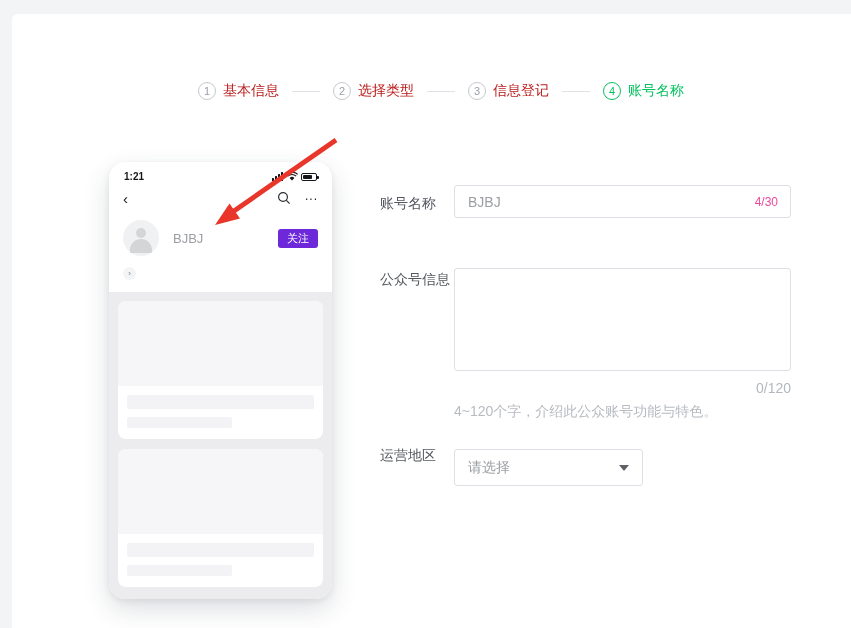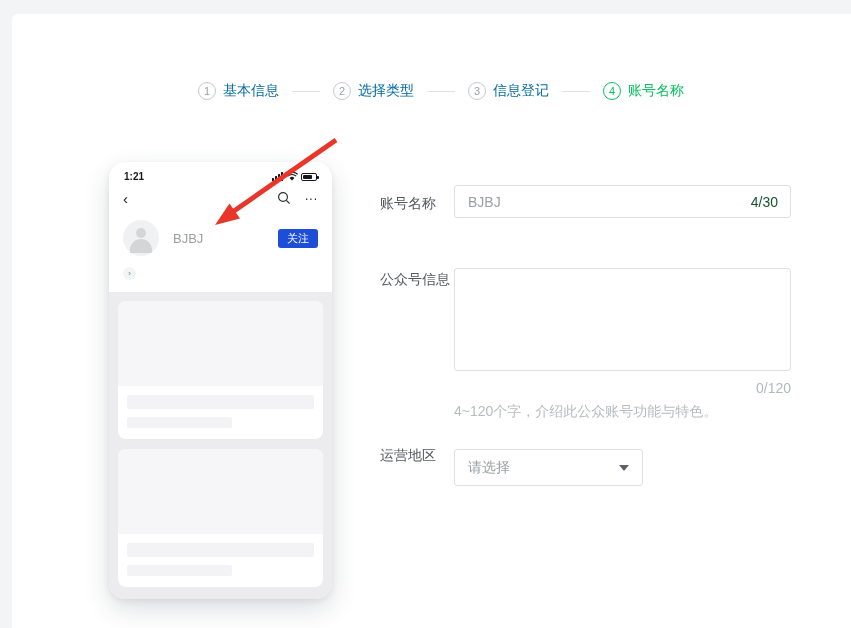--- a/index.html
+++ b/index.html
@@ -18,21 +18,21 @@
   .stepper {
     position:absolute; left:186px; top:68px;
     display:flex; align-items:center;
   }
   .step { display:flex; align-items:center; }
   .step-circle {
     width:18px; height:18px; border:1px solid #c5c9ce; border-radius:50%;
     display:flex; align-items:center; justify-content:center;
     font-size:11px; color:#9ba0a7; flex:none;
   }
-  .step-label { margin-left:7px; font-size:14px; color:#0369a1; white-space:nowrap; }
+  .step-label { margin-left:7px; font-size:14px; color:#b91c1c; white-space:nowrap; }
   .step.active .step-circle { border-color:#07C160; color:#07C160; }
   .step.active .step-label { color:#07C160; }
   .step-connector {
     width:28px; height:1px; background:#dfe2e6; margin:0 13px; flex:none;
   }
 
   
   .phone {
     position:absolute; left:97px; top:148px; width:223px; height:437px;
     background:#fff; border-radius:16px;
@@ -69,21 +69,21 @@
   .avatar:before { 
     content:""; position:absolute; left:13px; top:8px; width:10px; height:10px;
     border-radius:50%; background:#d3d5d7;
   }
   .avatar:after { 
     content:""; position:absolute; left:7px; top:19px; width:22px; height:14px;
     border-radius:11px 11px 0 0; background:#d3d5d7;
   }
   .acct-name { margin-left:14px; font-size:13px; color:#9b9ea3; }
   .follow-btn {
-    margin-left:auto; background:#1d4ed8; color:#fff; font-size:11px;
+    margin-left:auto; background:#6d28d9; color:#fff; font-size:11px;
     padding:4px 9px; border-radius:3px; border:none; line-height:1;text-align:right;
   }
   .chev-row { padding:11px 14px 12px 14px; }
   .chev-circle {
     width:13px; height:13px; border-radius:50%; background:#f3f4f5;
     display:flex; align-items:center; justify-content:center;
     font-size:8px; color:#7b7f85;
   }
   .feed {
     flex:1; background:#ececee; padding:9px 9px 12px 9px;
@@ -104,21 +104,21 @@
     position:absolute; left:442px; border:1px solid #dcdfe3; border-radius:3px;
     background:#fff;
   }
   .name-row-label { top:181px; }
   .name-input-wrap { top:171px; width:337px; height:33px; display:flex; align-items:center; }
   .name-input {
     border:none; outline:none; flex:1; padding:0 8px 0 13px;
     font-size:14px; color:#9b9ea3; background:transparent;
     font-family:"Liberation Sans","DejaVu Sans",sans-serif;
   }
-  .counter-in { font-size:14px; color:#14532d; padding-right:12px; }
+  .counter-in { font-size:12px; color:#ec4899; padding-right:12px; }
   .hint { position:absolute; left:442px; font-size:14px; color:#b7bbc0; }
   .hint-name { top:211px; }
 
   .intro-label { top:257px; }
   .intro-area { top:254px; width:337px; height:103px; resize:none; outline:none;
     font-size:14px; color:#53575e; padding:8px 12px;
     font-family:"Liberation Sans","DejaVu Sans",sans-serif; }
   .intro-counter { position:absolute; left:442px; top:366px; width:337px;
     text-align:right; font-size:14px; color:#b4b8bd; }
   .hint-intro { top:389px; }

